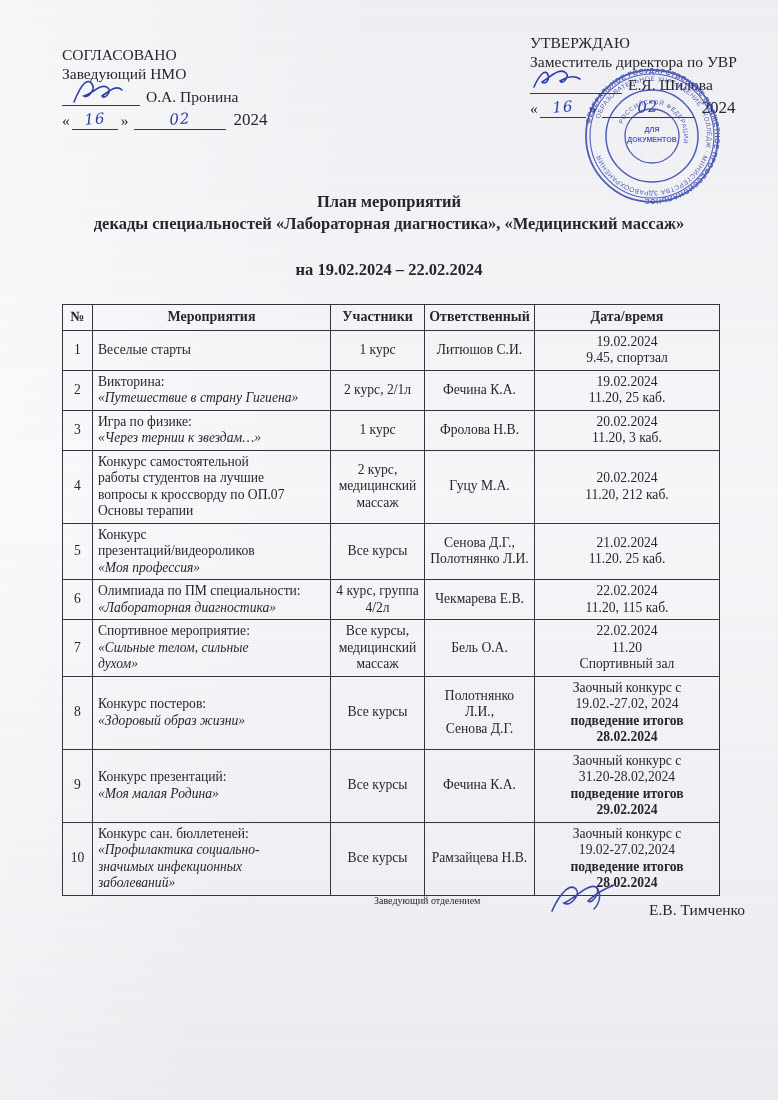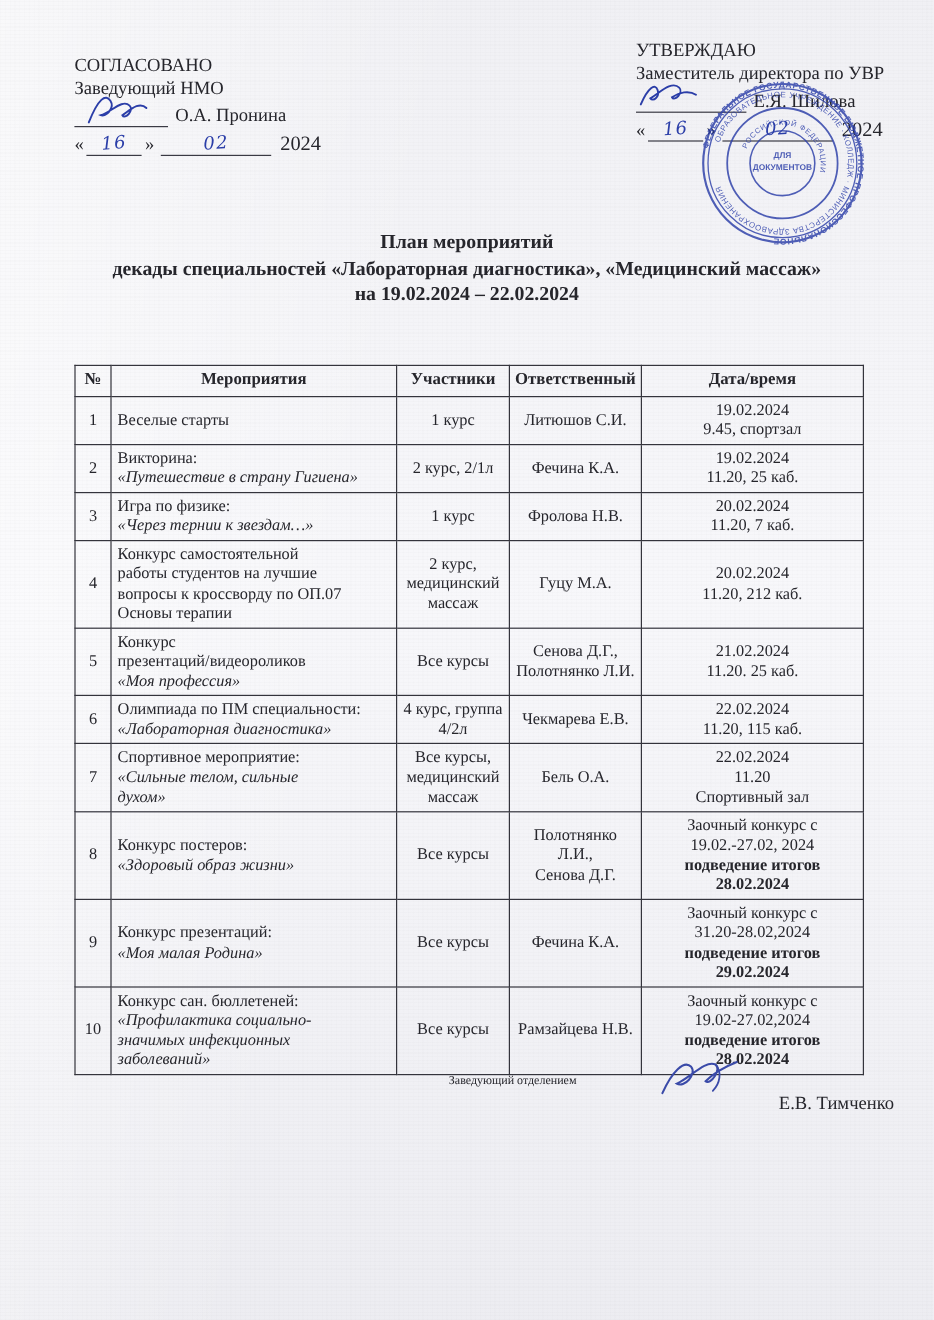--- a/index.html
+++ b/index.html
@@ -68,21 +68,21 @@
   
   .seal{
     position:absolute;left:578px;top:62px;width:148px;height:148px;
     pointer-events:none;opacity:.82;
   }
 
   
   .title-wrap{position:absolute;top:191px;left:0;width:100%;text-align:center;}
   .t1{font-size:16.5px;font-weight:bold;line-height:22px;}
   .t2{font-size:16.5px;font-weight:bold;line-height:22px;}
-  .t3{font-size:16.5px;font-weight:bold;}
+  .t3{font-size:16.5px;font-weight:bold;margin-top:25px;}
 
   
   table.plan{
     position:absolute;left:62px;top:304px;width:657px;
     border-collapse:collapse;
     table-layout:fixed;
   }
   table.plan td,table.plan th{
     border:1.15px solid #34343c;
     padding:3px 5px;
@@ -102,21 +102,21 @@
   td.ev{text-align:left;}
   td.pt,td.rs,td.dt{text-align:center;}
   .ital{font-style:italic;}
   .bold{font-weight:bold;}
   .ev-line{display:block;}
   .dt-line{display:block;}
 
   
   .footer{position:absolute;left:344px;top:893px;width:400px;height:28px;}
   .f-role{position:absolute;left:12px;top:2px;font-size:10px;white-space:nowrap;margin-left:18px;}
-  .f-name{position:absolute;left:305px;top:18px;font-size:15.5px;white-space:nowrap;}
+  .f-name{position:absolute;left:305px;top:8px;font-size:15.5px;white-space:nowrap;}
   .f-sig{position:absolute;left:200px;top:-14px;}
 
   .ghost{
     position:absolute;left:330px;top:965px;width:140px;height:30px;
     opacity:.17;font-size:11px;color:#7c7c88;
     font-family:"Liberation Serif", serif;
     letter-spacing:2px;pointer-events:none;
   }
 </style>
 </head>
@@ -263,21 +263,21 @@
             <span class="ev-line ital">«Через тернии к звездам…»</span>
           </td>
           <td class="pt">
             <span class="ev-line">1 курс</span>
           </td>
           <td class="rs">
             <span class="ev-line">Фролова Н.В.</span>
           </td>
           <td class="dt">
             <span class="dt-line">20.02.2024</span>
-            <span class="dt-line">11.20, 7 каб.</span>
+            <span class="dt-line">11.20, 3 каб.</span>
           </td>
         </tr>
         <tr>
           <td class="num">4</td>
           <td class="ev">
             <span class="ev-line">Конкурс самостоятельной</span>
             <span class="ev-line">работы студентов на лучшие</span>
             <span class="ev-line">вопросы к кроссворду по ОП.07</span>
             <span class="ev-line">Основы терапии</span>
           </td>

